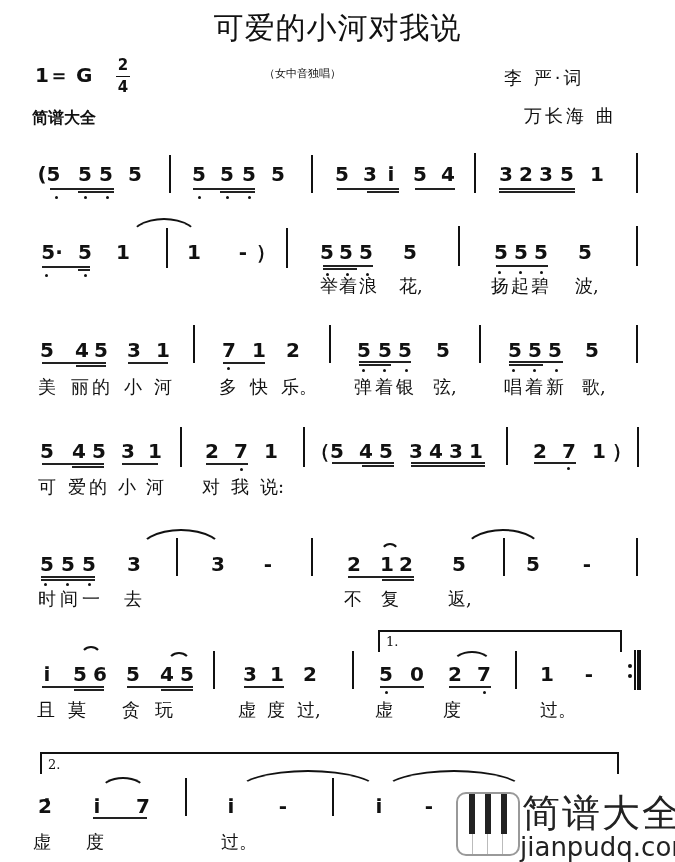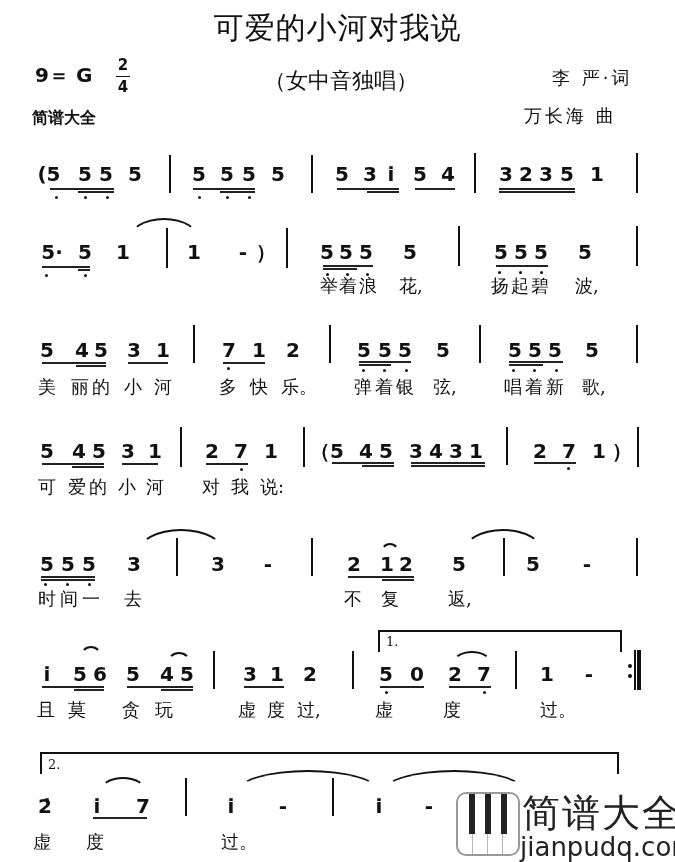--- a/index.html
+++ b/index.html
@@ -6,22 +6,22 @@
   body{width:675px;height:862px;position:relative;overflow:hidden;
        font-family:"DejaVu Sans","Liberation Sans",sans-serif;color:#111;}
   .abs{position:absolute;}
   .title{top:8px;left:0;width:675px;text-align:center;font-family:"DejaVu Serif","Liberation Serif",serif;
          font-size:30px;letter-spacing:1px;}
   .meta{font-size:17px;}
   .key{top:62px;left:35px;font-size:20px;font-weight:bold;}
   .ts{top:56px;left:116px;width:14px;text-align:center;font-weight:bold;font-size:15px;line-height:19px;}
   .ts .line{border-top:1.5px solid #111;margin:1px 0;}
   .tempo{top:108px;left:32px;font-size:16px;font-weight:bold;}
-  .perf{top:66px;left:264px;font-size:22px;}
-  .lyr{top:66px;left:552px;font-size:18px;letter-spacing:3px;}
+  .perf{top:66px;left:264px;font-size:11px;}
+  .lyr{top:66px;left:504px;font-size:18px;letter-spacing:3px;}
   .comp{top:104px;left:524px;font-size:18px;letter-spacing:3px;}
 
   .n{position:absolute;font-weight:bold;font-size:20px;line-height:22px;width:14px;text-align:center;}
   .bar{position:absolute;width:2px;background:#111;}
   .ul{position:absolute;height:1.5px;background:#222;}
   .dot{position:absolute;width:3px;height:3px;background:#111;border-radius:50%;}
   .ly{position:absolute;font-size:18px;line-height:20px;font-family:"DejaVu Serif","Liberation Serif",serif;}
   .tie{position:absolute;border:2px solid #111;border-color:#111 transparent transparent transparent;border-radius:50%;}
   .volta{position:absolute;border-top:2px solid #111;border-left:2px solid #111;}
   .vlabel{position:absolute;font-size:13px;font-family:"DejaVu Serif","Liberation Serif",serif;}
@@ -30,21 +30,21 @@
   .wm-icon{position:absolute;left:0;top:0;width:60px;height:60px;border:2px solid #999;border-radius:10px;background:#fff;overflow:hidden;}
   .wm-k{position:absolute;top:0;width:6px;height:40px;background:#222;}
   .wm-w{position:absolute;bottom:0;width:1px;height:60px;background:#bbb;}
   .wm-t1{position:absolute;left:66px;top:-4px;font-size:38px;color:#222;white-space:nowrap;letter-spacing:2px;}
   .wm-t2{position:absolute;left:64px;top:40px;font-size:26px;color:#222;white-space:nowrap;}
 </style>
 </head>
 <body>
 
 <div class="abs title">可爱的小河对我说</div>
-<div class="abs key meta">9＝ G</div>
+<div class="abs key meta">1＝ G</div>
 <div class="abs ts">
   <div>2</div>
   <div class="line"></div>
   <div>4</div>
 </div>
 <div class="abs tempo">简谱大全</div>
 <div class="abs perf">（女中音独唱）</div>
 <div class="abs lyr">李  严·词</div>
 <div class="abs comp">万长海  曲</div>
 

